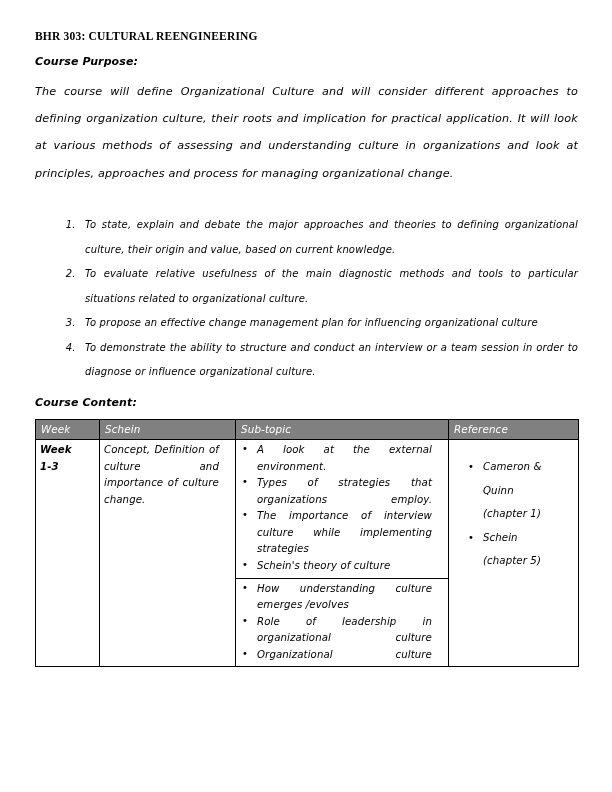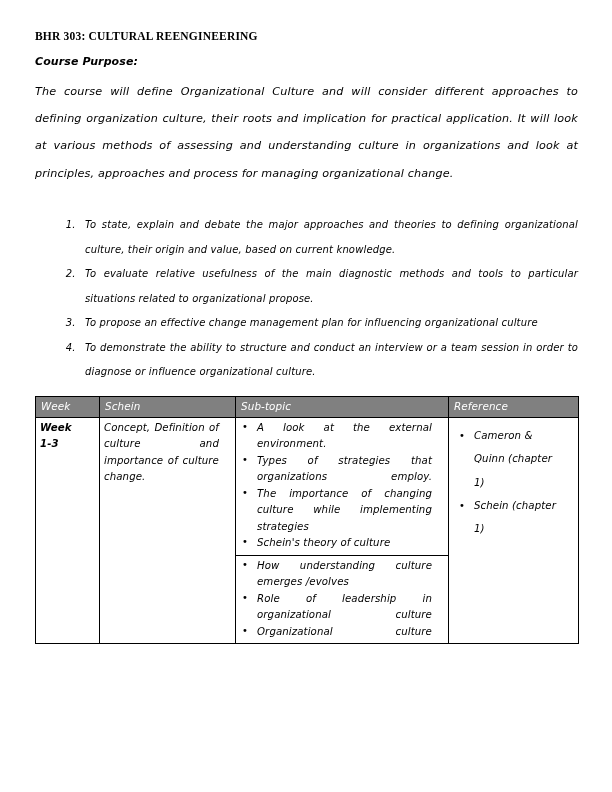--- a/index.html
+++ b/index.html
@@ -143,21 +143,21 @@
     left: -13px;
     top: -1px;
     font-style: normal;
     font-size: 10px;
   }
   ul.cell-list > li.last-justified {
     text-align-last: justify;
   }
 
   ul.ref-list {
-    margin: 4px;
+    margin: 13px;
     padding: 0 0 0 15px;
     list-style: none;
     line-height: 2.3;
   }
   ul.ref-list > li {
     position: relative;
     padding-left: 2px;
     text-align: left;
   }
   ul.ref-list > li::before {
@@ -178,25 +178,26 @@
 
   <h1 class="doc-title">BHR 303: CULTURAL REENGINEERING</h1>
 
   <h2 class="section-heading">Course Purpose:</h2>
 
   <p class="purpose-para">The course will define Organizational Culture and will consider different approaches to defining organization culture, their roots and implication for practical application. It will look at various methods of assessing and understanding culture in organizations and look at principles, approaches and process for managing organizational change.</p>
 
 
   <ol class="objectives">
     <li>To state, explain and debate the major approaches and theories to defining organizational culture, their origin and value, based on current knowledge.</li>
-    <li>To evaluate relative usefulness of the main diagnostic methods and tools to particular situations related to organizational propose.</li>
+    <li>To evaluate relative usefulness of the main diagnostic methods and tools to particular situations related to organizational culture.</li>
     <li>To propose an effective change management plan for influencing organizational culture</li>
     <li>To demonstrate the ability to structure and conduct an interview or a team session in order to diagnose or influence organizational culture.</li>
   </ol>
 
+  <h2 class="section-heading">Course Content:</h2>
 
   <table class="content-table">
     <colgroup>
       <col class="c-week">
       <col class="c-topic">
       <col class="c-subtopic">
       <col class="c-reference">
     </colgroup>
     <thead>
       <tr>
@@ -209,28 +210,28 @@
     <tbody>
       <tr>
         <td class="week-cell" rowspan="2">
           <span class="wk">Week 1-3</span>
         </td>
         <td class="topic-cell" rowspan="2">Concept, Definition of culture and importance of culture change.</td>
         <td>
           <ul class="cell-list">
             <li class="last-justified">A look at the external environment.</li>
             <li class="last-justified">Types of strategies that organizations employ.</li>
-            <li>The importance of changing culture while implementing strategies</li>
+            <li>The importance of interview culture while implementing strategies</li>
             <li>Schein's theory of culture</li>
           </ul>
         </td>
         <td class="tall" rowspan="2">
           <ul class="ref-list">
             <li>Cameron &amp; Quinn (chapter 1)</li>
-            <li>Schein (chapter 1)</li>
+            <li>Schein (chapter 5)</li>
           </ul>
         </td>
       </tr>
       <tr>
         <td>
           <ul class="cell-list">
             <li>How understanding culture emerges /evolves</li>
             <li class="last-justified">Role of leadership in organizational culture</li>
             <li class="last-justified">Organizational culture</li>
           </ul>

